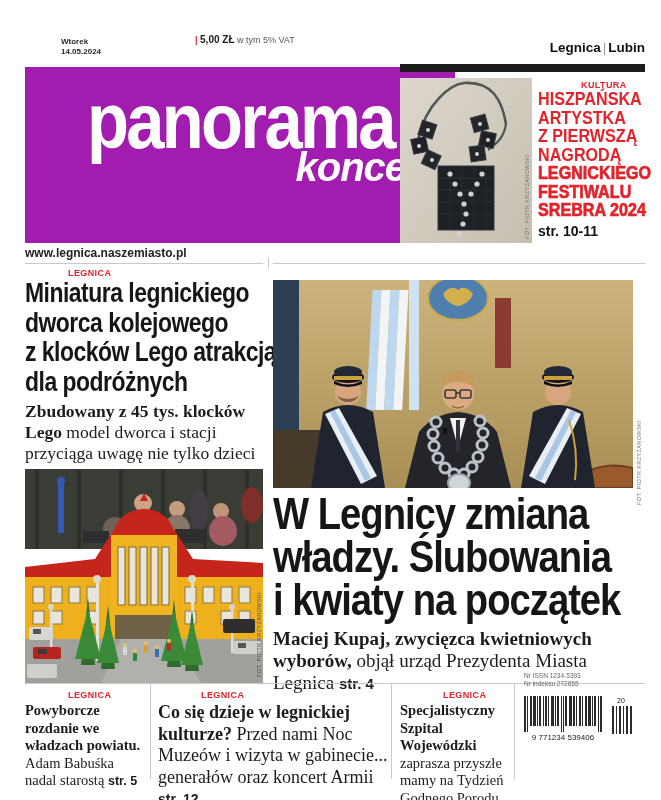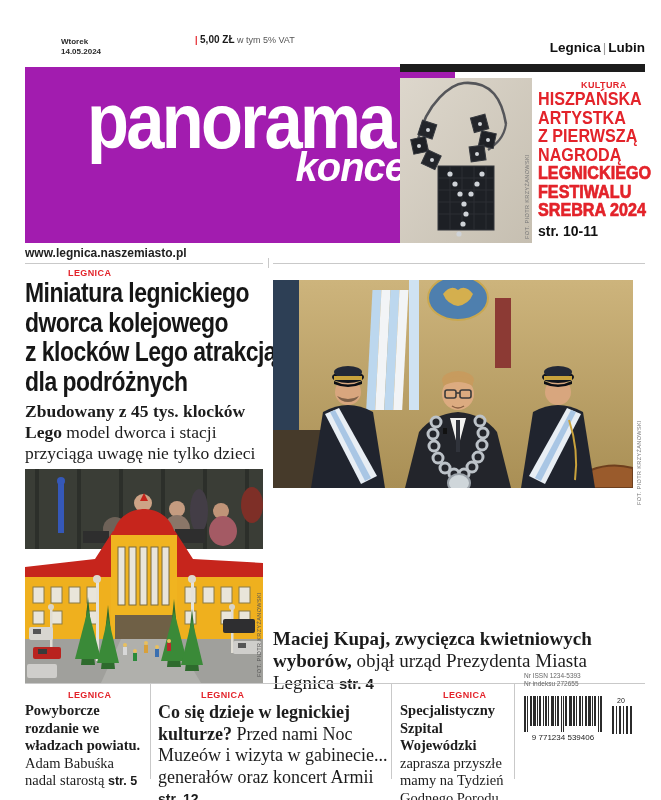--- a/index.html
+++ b/index.html
@@ -352,20 +352,25 @@
             <circle cx="210" cy="153" r="5"></circle>
             <circle cx="207" cy="141" r="5"></circle>
         </g>
         <ellipse cx="186" cy="203" rx="11" ry="9" fill="#cfd6da" stroke="#9aa1a8" stroke-width="2"></ellipse>
         <rect x="170" y="148" width="4" height="6" fill="#111"></rect>
       </g>
     </svg>
   </div>
   <span class="vcred" style="left:636px;top:420px;">FOT. PIOTR KRZYŻANOWSKI</span>
 
+  <div id="right-headline" class="abs">
+    <div><span class="cond">W Legnicy zmiana</span></div>
+    <div><span class="cond">władzy. Ślubowania</span></div>
+    <div><span class="cond">i kwiaty na początek</span></div>
+  </div>
   <div id="right-lead" class="abs">
     <span class="lead-bold">Maciej Kupaj, zwycięzca kwietniowych wyborów,</span><span> objął urząd Prezydenta Miasta Legnica </span><span class="pref">str. 4</span>
   </div>
 
   <div class="hline" style="left:25px;top:683px;width:620px;"></div>
   <div class="vline" style="left:150px;top:683px;height:96px;"></div>
   <div class="vline" style="left:391px;top:683px;height:96px;"></div>
   <div class="vline" style="left:514px;top:683px;height:96px;"></div>
 
   <div class="bt-kicker kicker" style="left:25px;">LEGNICA</div>

